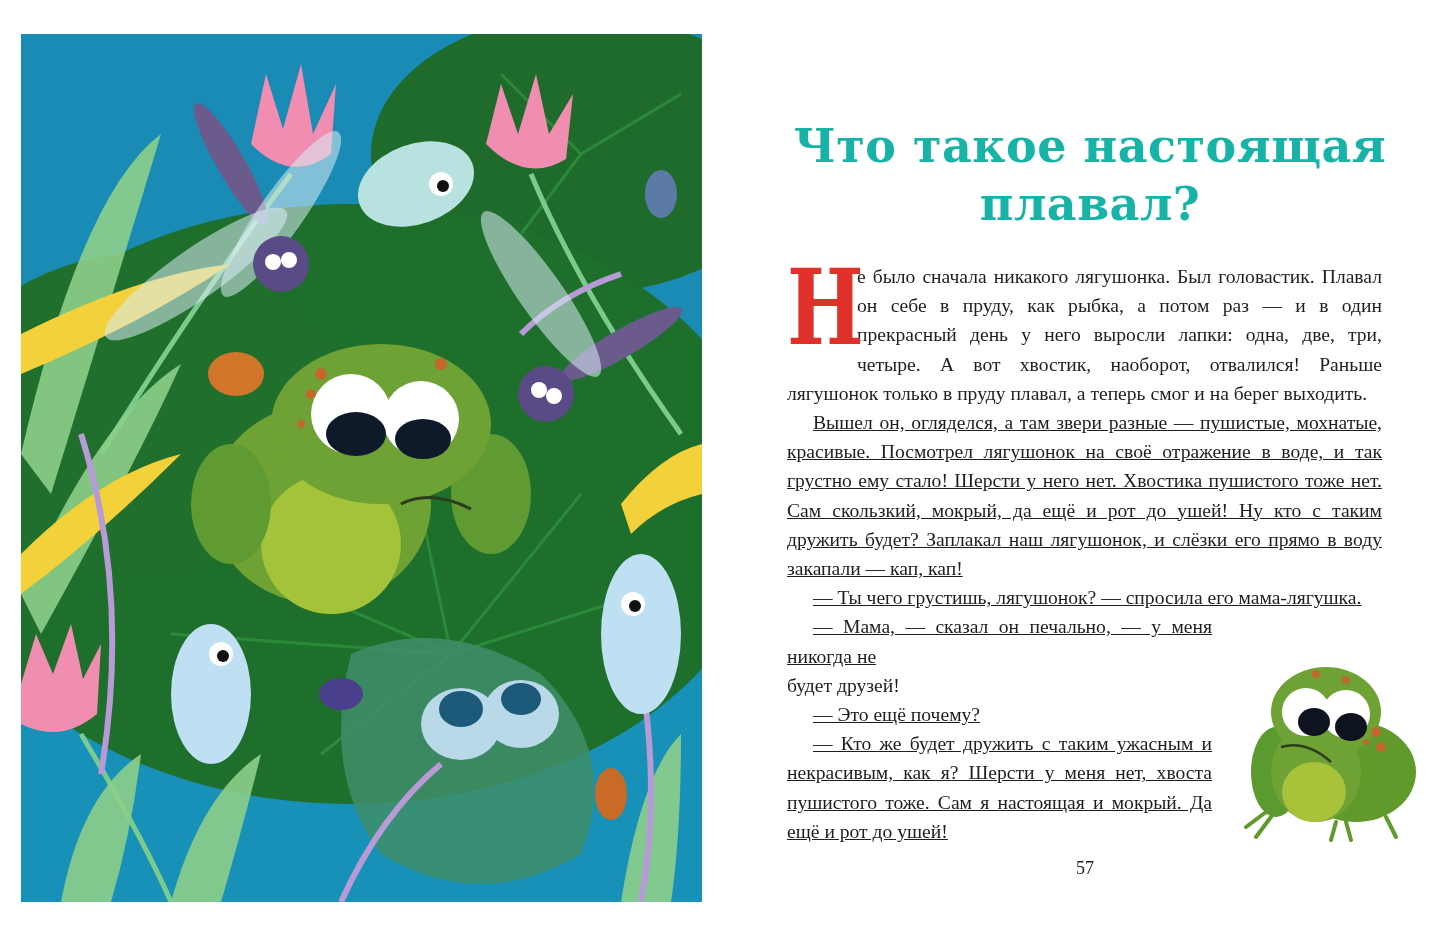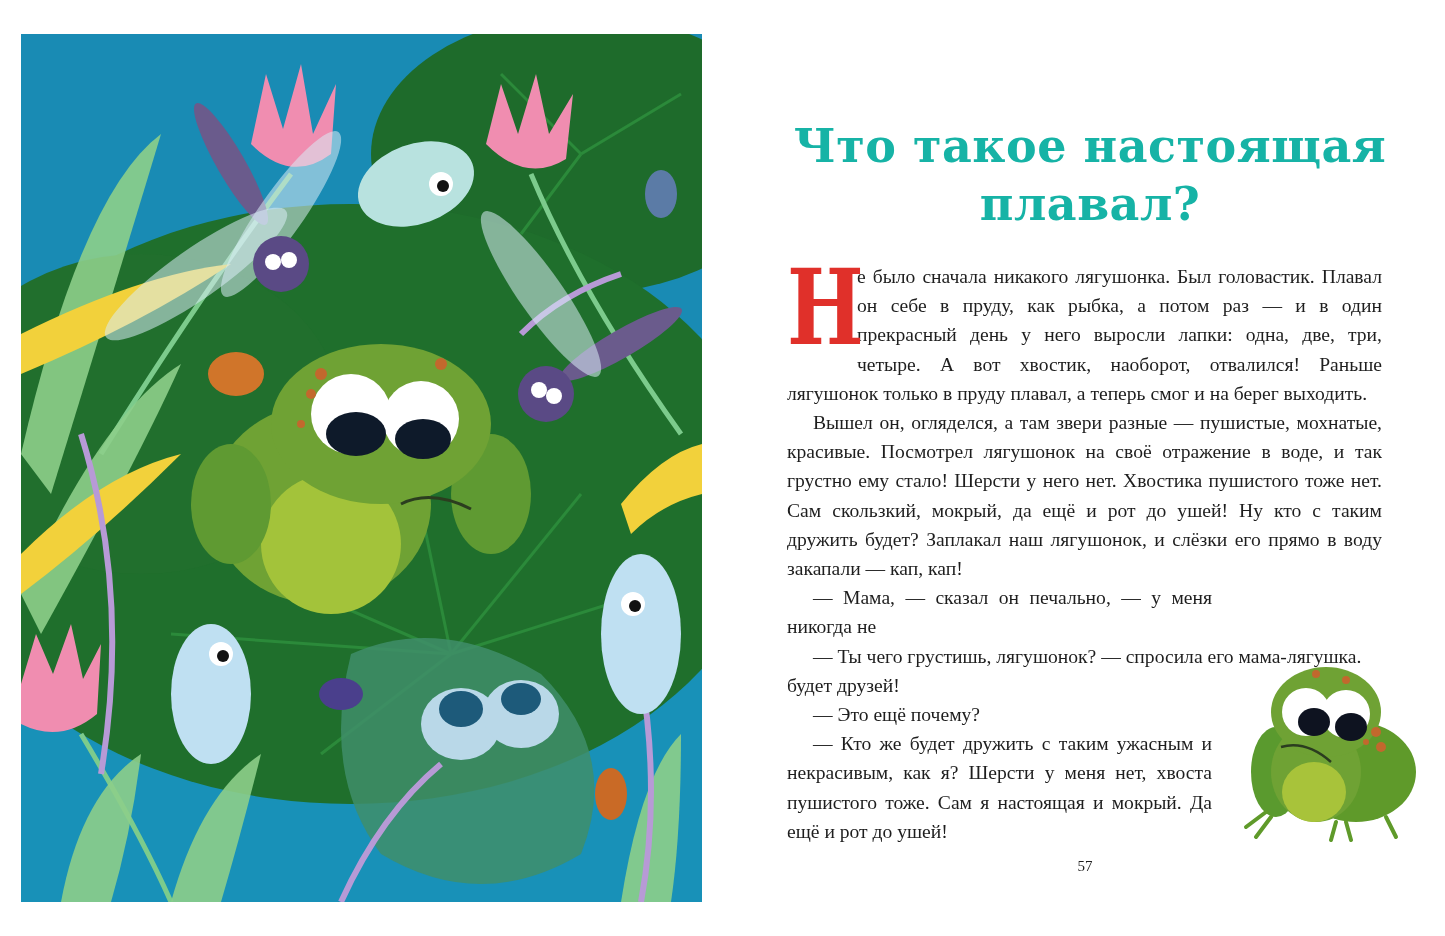--- a/index.html
+++ b/index.html
@@ -8,24 +8,24 @@
   .illustration { position: absolute; left: 21px; top: 34px; width: 681px; height: 868px; overflow: hidden; }
   .illustration svg { display: block; width: 681px; height: 868px; }
   .title { position: absolute; left: 770px; top: 86px; width: 640px; text-align: center;
            color: #16b3a6; font-family: "DejaVu Serif", "Liberation Serif", serif; font-weight: bold;
            font-size: 46px; line-height: 58px; letter-spacing: 0.5px; }
   .text-block { position: absolute; left: 787px; top: 262px; width: 595px; color: #1e1e1e;
                 font-size: 19.6px; line-height: 29.2px; }
   .dropcap { float: left; color: #e0302a; font-family: "DejaVu Serif", "Liberation Serif", serif;
              font-weight: bold; font-size: 104px; line-height: 84px; margin: 4px 10px 0 0; height: 86px; transform: scaleX(0.78); transform-origin: left top; width: 60px; }
   .para { margin: 0; text-align: justify; }
-  .para.indent { text-indent: 26px; }
+  .para.indent { text-indent: 26px; text-decoration: underline; }
   .narrow { width: 425px; }
   .page-number { position: absolute; left: 1060px; top: 858px; width: 50px; text-align: center;
-                 font-size: 15px; color: #1e1e1e; }
+                 font-size: 18px; color: #1e1e1e; }
   .small-frog { position: absolute; left: 1236px; top: 652px; width: 200px; height: 190px; }
 </style>
 </head>
 <body>
 
 <div class="spread">
 
   <div class="illustration">
     <svg viewBox="0 0 681 868" xmlns="http://www.w3.org/2000/svg">
 
@@ -136,22 +136,22 @@
   </div>
 
   <h1 class="title">
     <span>Что такое настоящая</span><br>
     <span>плавал?</span>
   </h1>
 
   <div class="text-block">
     <p class="para"><span class="dropcap">Н</span><span>е было сначала никакого лягушонка. Был головастик. Плавал он себе в пруду, как рыбка, а потом раз — и в один прекрасный день у него выросли лапки: одна, две, три, четыре. А вот хвостик, наоборот, отвалился! Раньше лягушонок только в пруду плавал, а теперь смог и на берег выходить.</span></p>
     <p class="para indent">Вышел он, огляделся, а там звери разные — пушистые, мохнатые, красивые. Посмотрел лягушонок на своё отражение в воде, и так грустно ему стало! Шерсти у него нет. Хвостика пушистого тоже нет. Сам скользкий, мокрый, да ещё и рот до ушей! Ну кто с таким дружить будет? Заплакал наш лягушонок, и слёзки его прямо в воду закапали — кап, кап!</p>
+    <p class="para indent">— Ты чего грустишь, лягушонок? — спросила его мама-лягушка.</p>
     <p class="para indent narrow">— Мама, — сказал он печально, — у меня никогда не</p>
-    <p class="para indent">— Ты чего грустишь, лягушонок? — спросила его мама-лягушка.</p>
     <p class="para">будет друзей!</p>
     <p class="para indent">— Это ещё почему?</p>
     <p class="para indent narrow">— Кто же будет дружить с таким ужасным и некрасивым, как я? Шерсти у меня нет, хвоста пушистого тоже. Сам я настоящая и мокрый. Да ещё и рот до ушей!</p>
   </div>
 
   <div class="small-frog">
     <svg viewBox="0 0 200 190" width="200" height="190" xmlns="http://www.w3.org/2000/svg">
       <ellipse cx="120" cy="120" rx="60" ry="50" fill="#5f9a2a"></ellipse>
       <ellipse cx="40" cy="120" rx="25" ry="45" fill="#5a9a2e"></ellipse>
       <ellipse cx="80" cy="120" rx="45" ry="50" fill="#6fa234"></ellipse>

